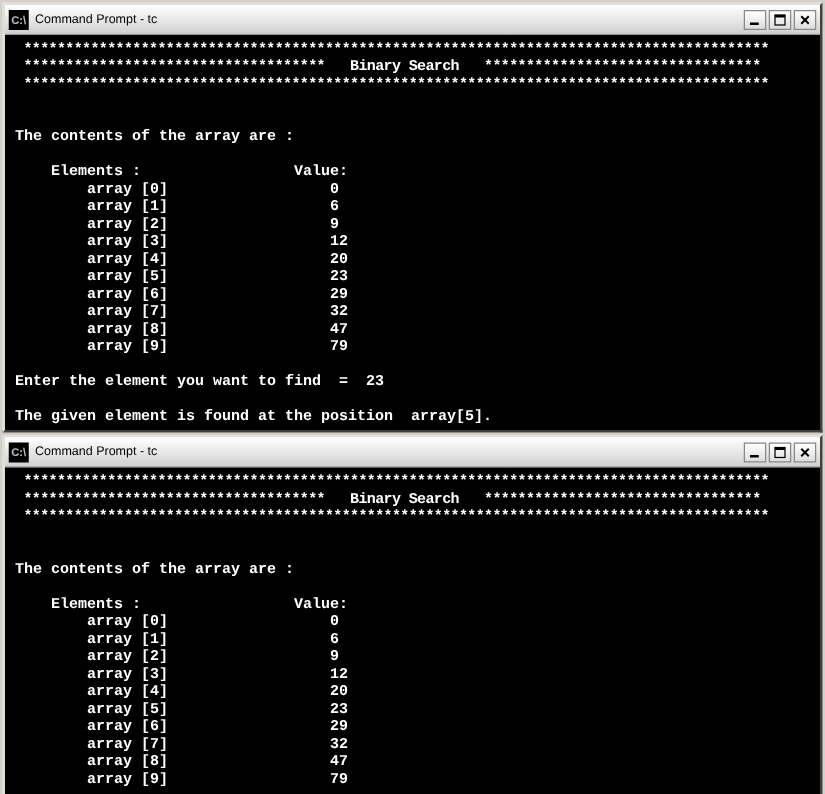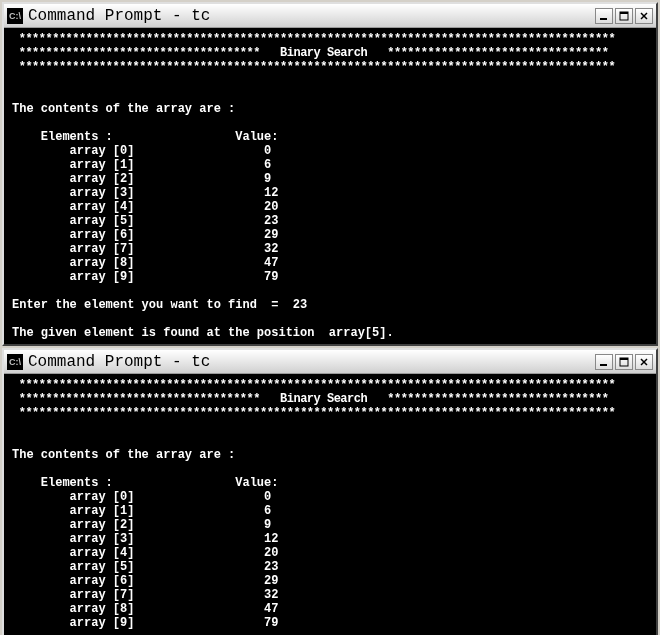--- a/index.html
+++ b/index.html
@@ -31,22 +31,22 @@
       display: flex;
       align-items: center;
       justify-content: center;
       font-size: 9px;
       color: #c0c0c0;
       font-family: Arial, sans-serif;
       font-weight: bold;
     }
     .title-text {
       flex: 1;
-      font-family: Liberation Mono, monospace;
-      font-size: 16px;
+      font-family: Liberation Sans, sans-serif;
+      font-size: 10px;
       color: #000;
     }
     .window-controls {
       display: flex;
       gap: 2px;
     }
     .win-btn {
       width: 18px;
       height: 16px;
       background: linear-gradient(to bottom, #fff, #ddd);

